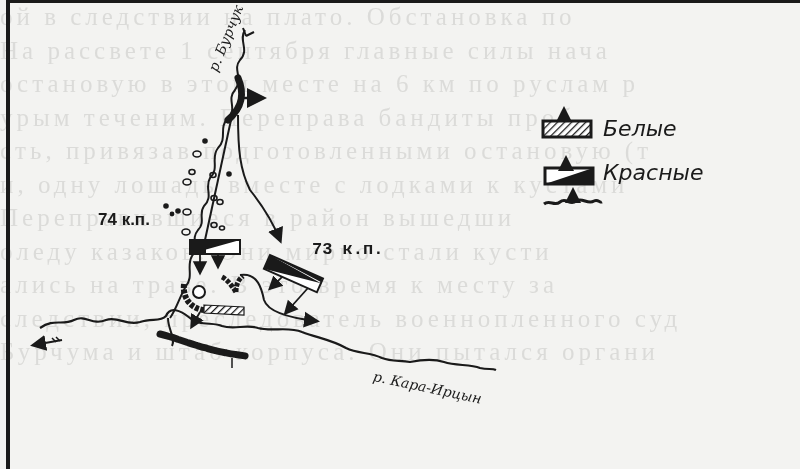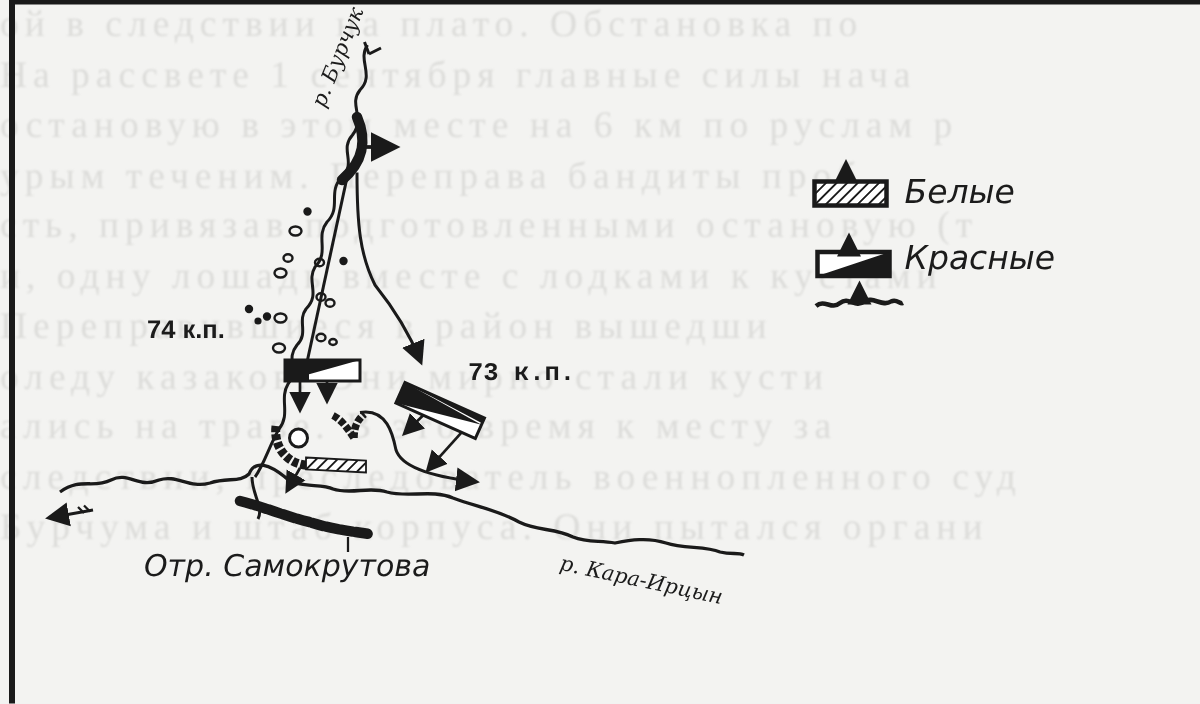--- a/index.html
+++ b/index.html
@@ -131,17 +131,16 @@
       <path d="M573,202 L573,191" stroke="#1a1a1a" stroke-width="2" marker-end="url(#arr)"></path>
     </g>
   </svg>
 
   <div class="lbl legend-label" style="left:603px;top:160px;">Красные</div>
   <div class="lbl legend-label" style="left:603px;top:116px;">Белые</div>
 
   <div class="lbl unit" style="left:98px;top:210px;">74 к.п.</div>
   <div class="lbl unit" style="left:312px;top:240px;font-family:Liberation Mono, monospace;">73 к.п.</div>
 
-  <div class="lbl place" style="left:96px;top:365px;">Отр. Самокрутова</div>
 
   <div class="lbl river" style="left:205px;top:68px;transform:rotate(-68deg);transform-origin:left top;">р. Бурчук</div>
   <div class="lbl river" style="left:375px;top:368px;transform:rotate(12deg);transform-origin:left top;">р. Кара-Ирцын</div>
 </div>
 
 </body></html>

